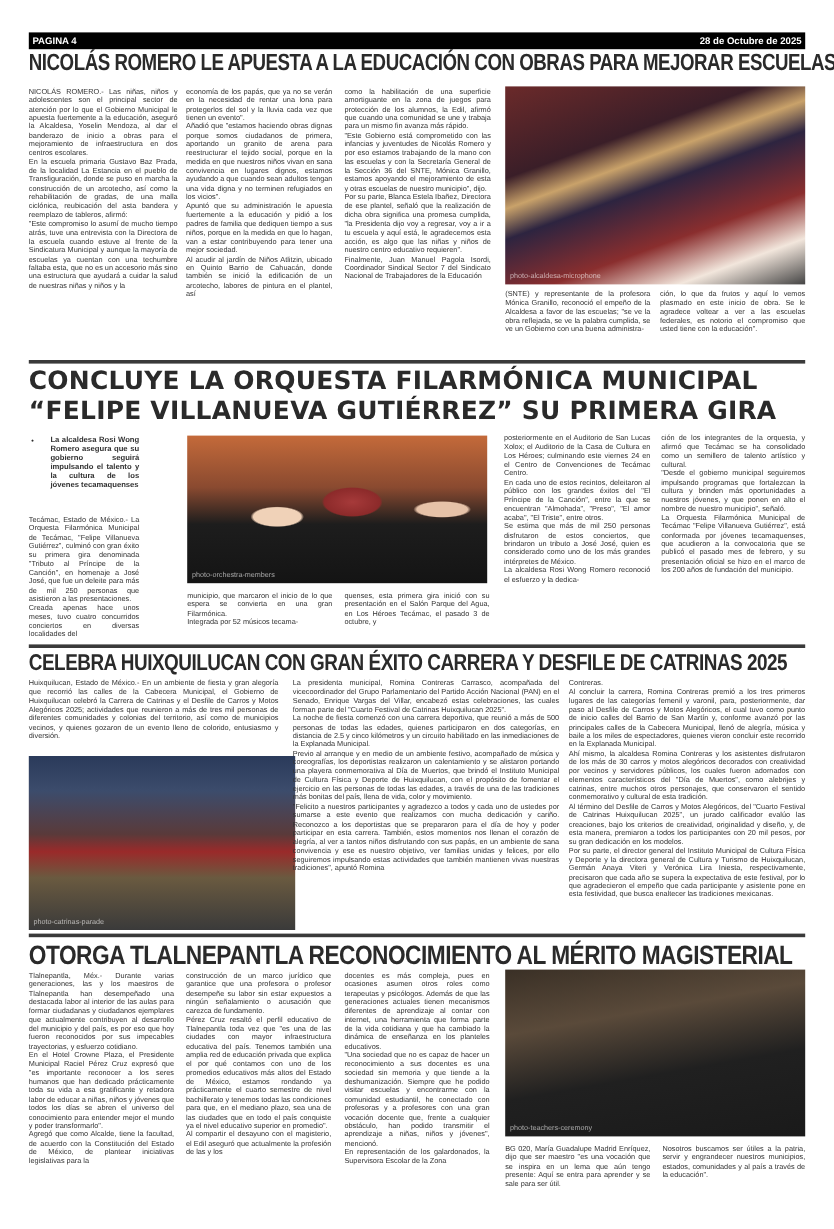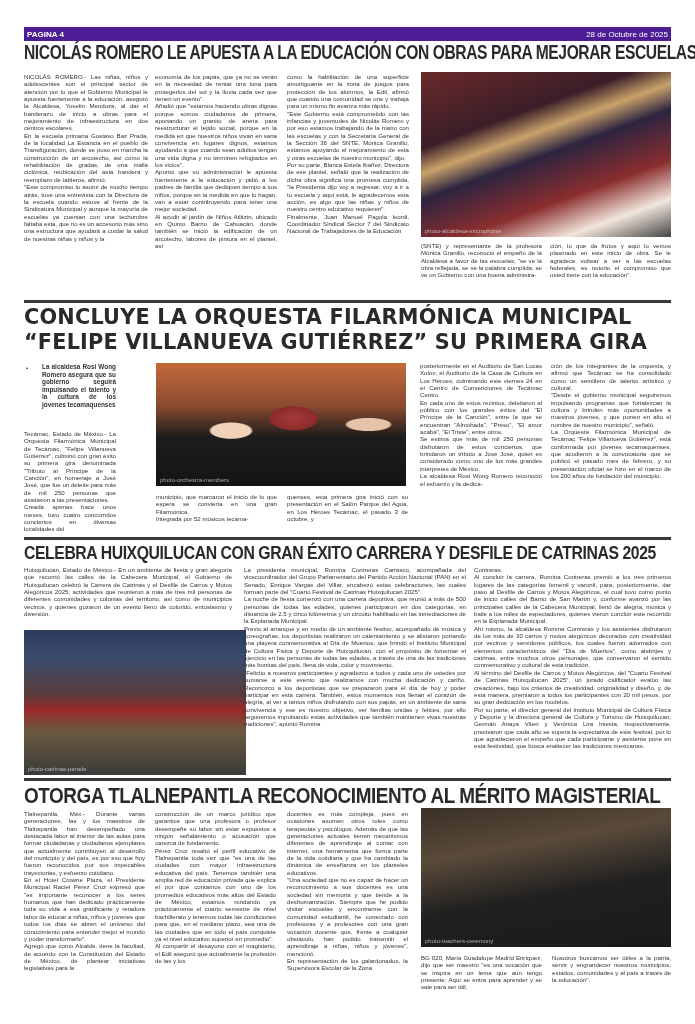--- a/index.html
+++ b/index.html
@@ -1,21 +1,21 @@
 <!DOCTYPE html>
 <html><head>
 <meta charset="utf-8">
 <style>
   * { box-sizing: border-box; margin: 0; padding: 0; }
   html, body { width: 695px; height: 1024px; background: #ffffff; overflow: hidden; }
   body { font-family: "Liberation Sans", sans-serif; color: #2b2b2b; position: relative; }
   .abs { position: absolute; }
-  .topbar { left: 24px; top: 27px; width: 647px; height: 14px; background: #4c1d95; color: #fff;
+  .topbar { left: 24px; top: 27px; width: 647px; height: 14px; background: #000000; color: #fff;
     font-size: 8px; font-weight: bold; display: flex; justify-content: space-between; align-items: center; padding: 0 3px; }
-  .topbar span { font-weight: normal; }
+  .topbar span { font-weight: bold; }
   .topbar .pg { font-weight: bold; }
   .h1 { font-family: "Liberation Sans", sans-serif; font-weight: bold; color: #2a2a2a; white-space: nowrap;
     transform-origin: left top; letter-spacing: -0.5px; }
   .rule { background: #3a3a3a; height: 3px; }
   .col { font-size: 6.1px; line-height: 7.35px; text-align: justify; color: #333; }
   .col p { margin: 0; }
   .photo { overflow: hidden; }
   .ph1 { background: linear-gradient(160deg, #6b2a2a 0%, #3a1e28 30%, #c9a26a 40%, #2d2440 50%, #8a2e2e 70%, #f2e6dc 85%, #444 100%); }
   .ph2 { background: radial-gradient(ellipse at 30% 55%, #f0d2b8 0%, #f0d2b8 8%, transparent 9%),
     radial-gradient(ellipse at 55% 45%, #a63a3a 0%, #8c2a2a 12%, transparent 13%),

